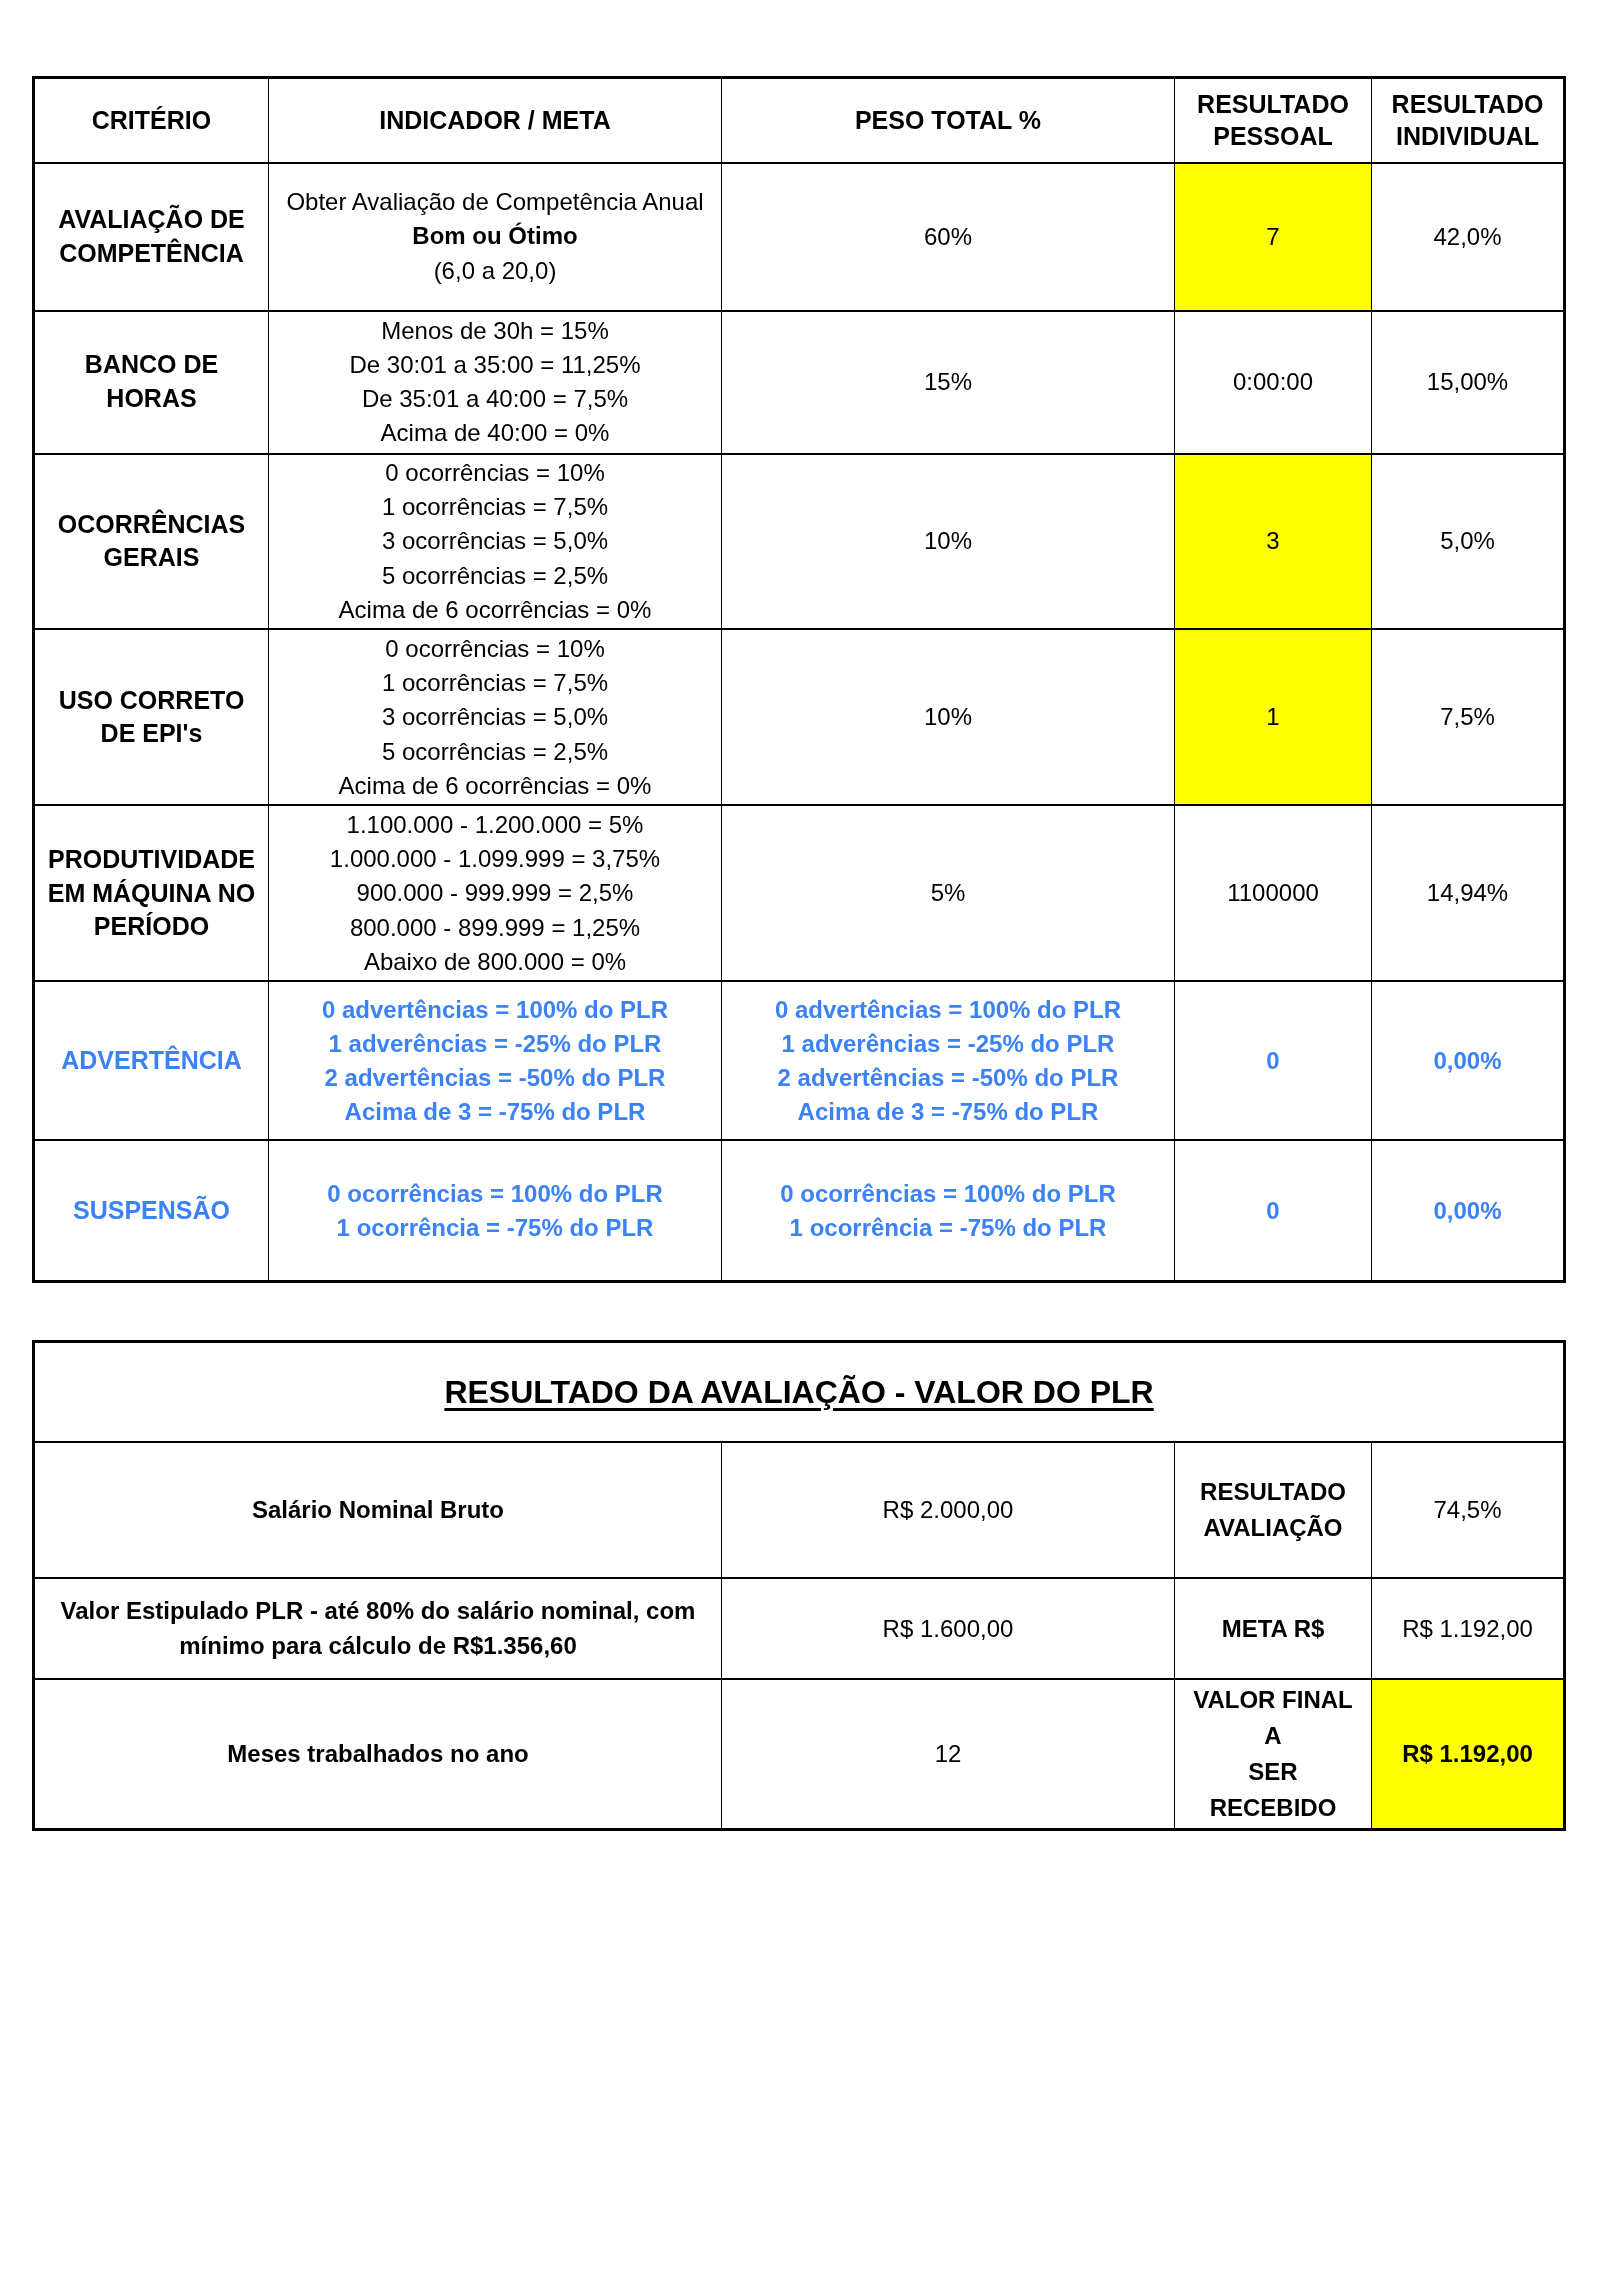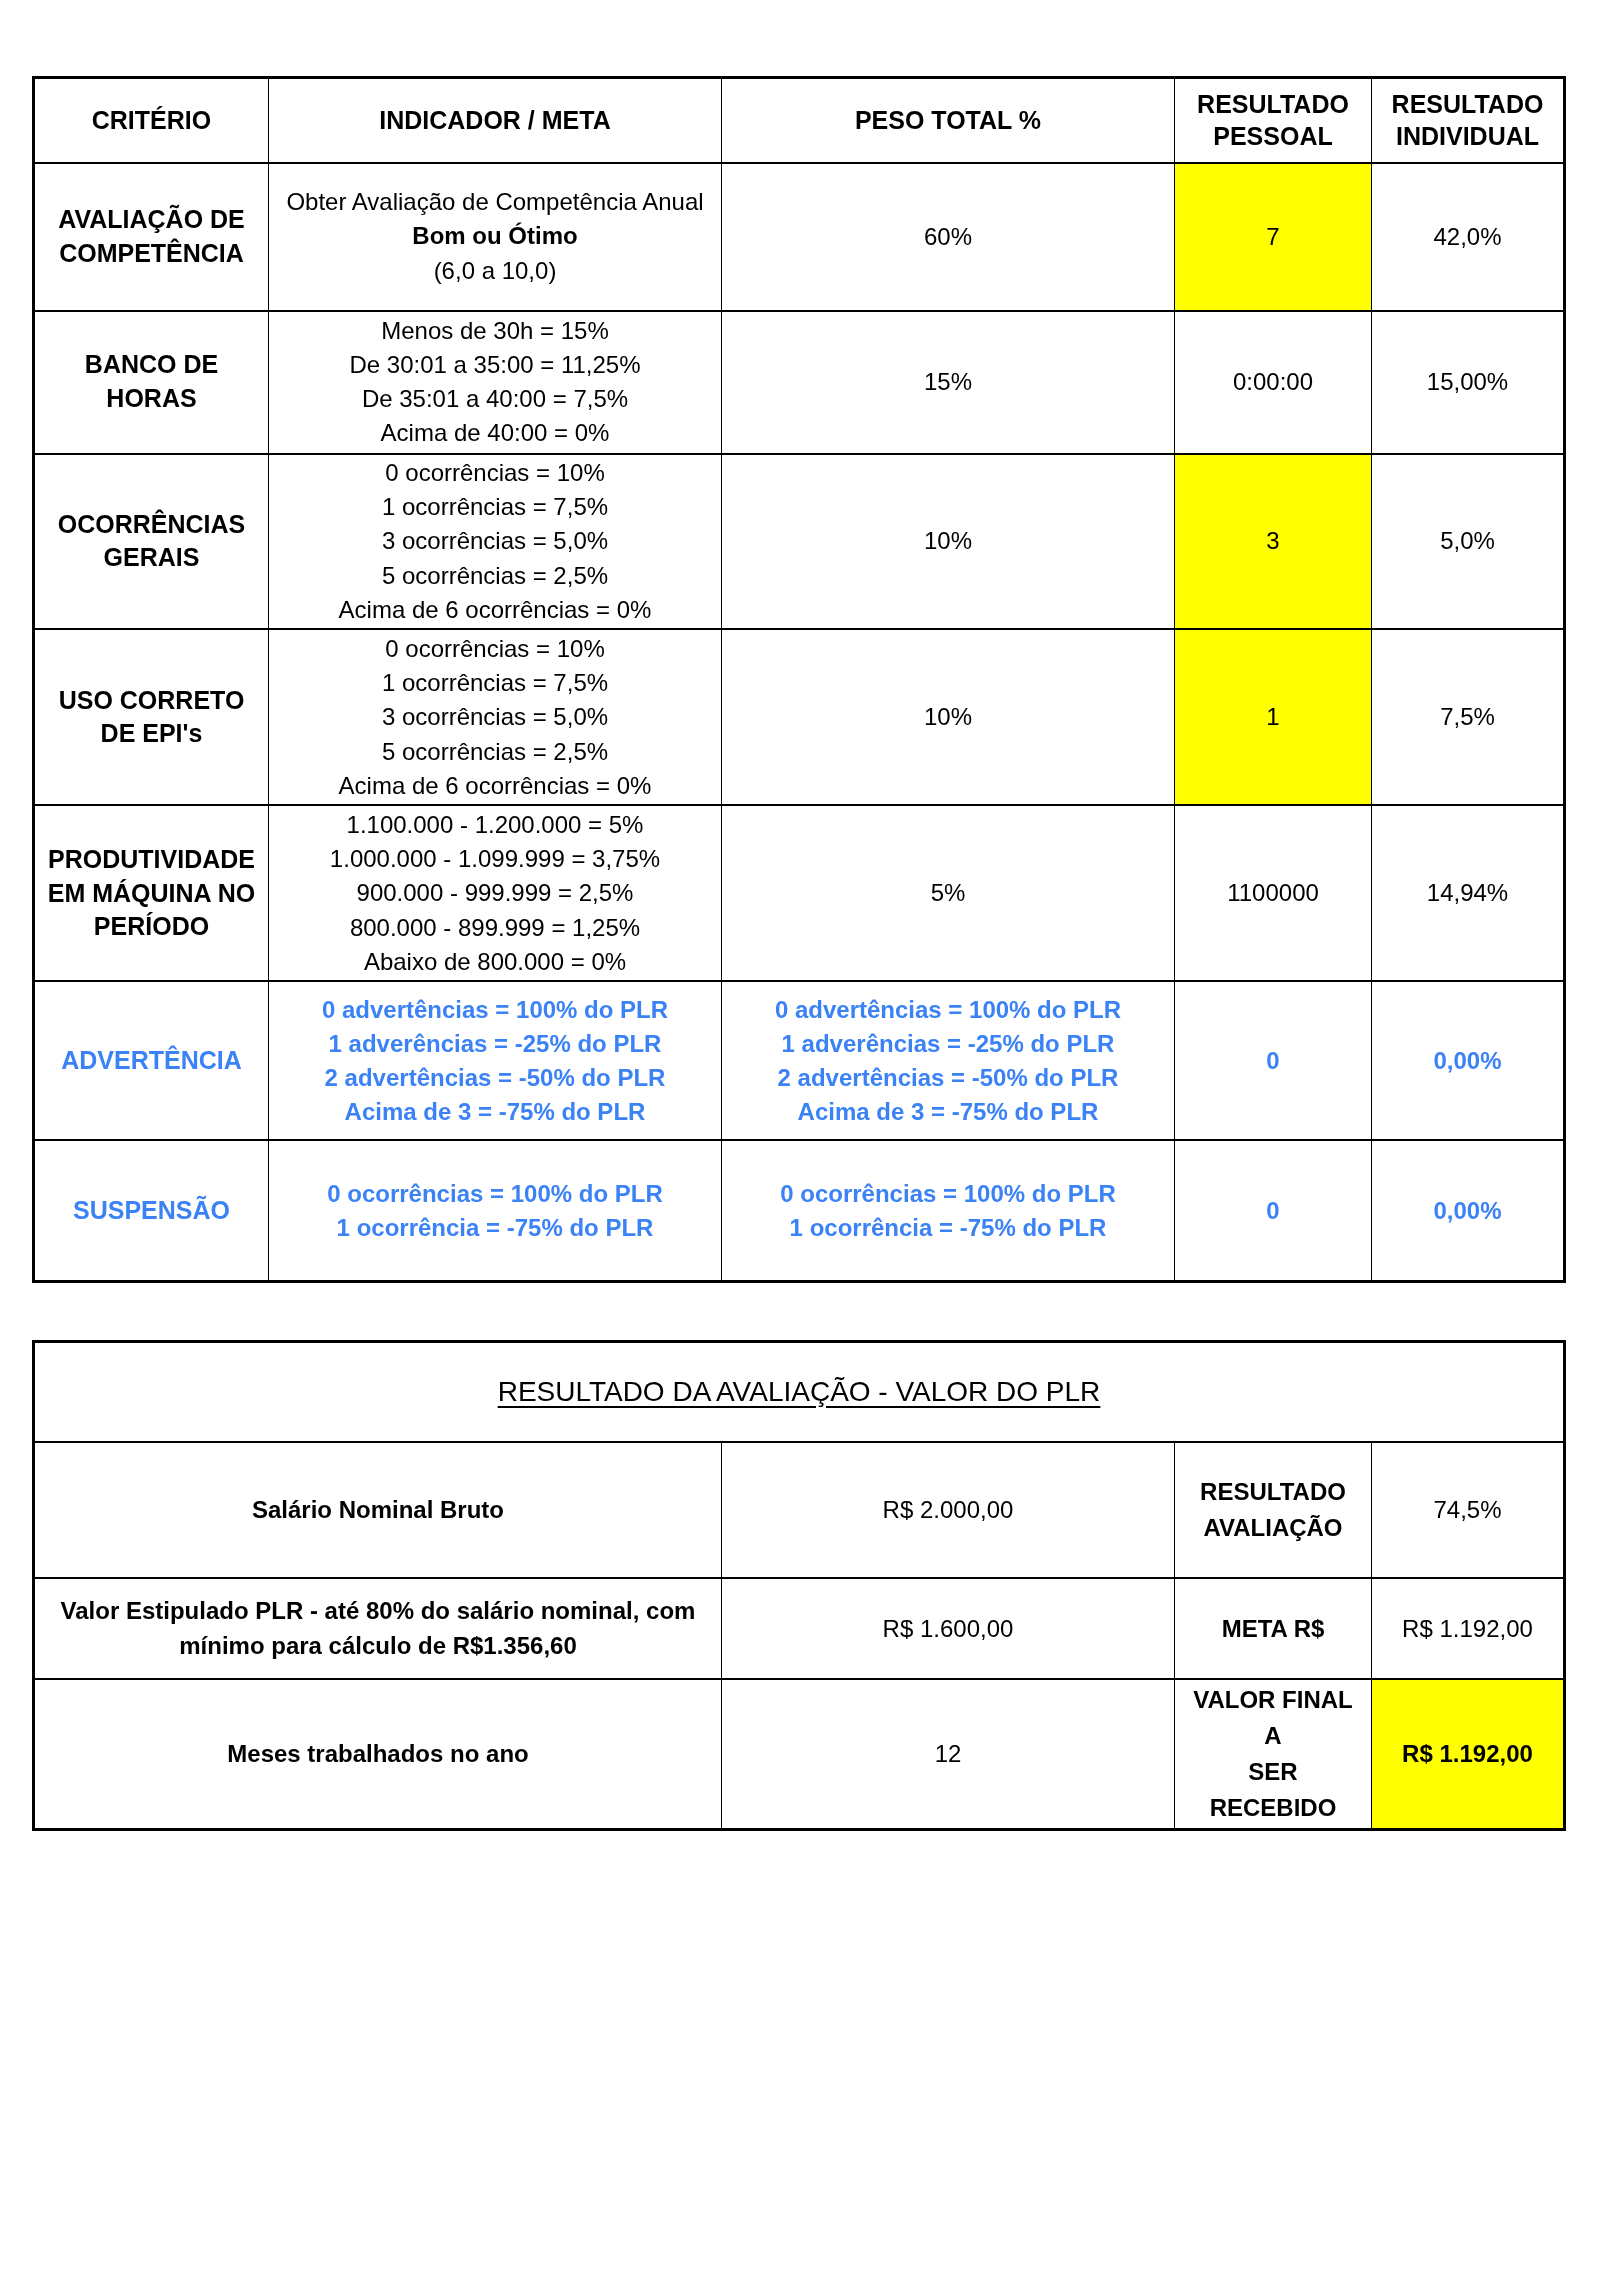--- a/index.html
+++ b/index.html
@@ -54,22 +54,22 @@
     white-space: pre-line;
   }
   .ind-line { font-size: 24px; line-height: 1.42; }
   .bold { font-weight: bold; }
   .val { font-size: 24px; }
   .hl { background: #ffff00; }
   tr.redrow td { color: #3b82f6; }
   tr.redrow .crit, tr.redrow .lines, tr.redrow .val { font-weight: bold; }
 
   .t2 .title-cell {
-    font-size: 28px;
-    font-weight: normal;
+    font-size: 32px;
+    font-weight: bold;
     text-decoration: underline;
     text-underline-offset: 5.4px;
   }
   .t2 .label {
     font-weight: bold;
     font-size: 24px;
     line-height: 1.45;
     white-space: pre-line;
   }
   .t2 .rlabel {
@@ -103,21 +103,21 @@
 PESSOAL</th>
         <th>RESULTADO
 INDIVIDUAL</th>
       </tr>
 
       <tr style="height:148px">
         <td class="crit">AVALIAÇÃO DE COMPETÊNCIA</td>
         <td>
           <div class="ind-line">Obter Avaliação de Competência  Anual</div>
           <div class="ind-line bold">Bom ou Ótimo</div>
-          <div class="ind-line">(6,0 a 10,0)</div>
+          <div class="ind-line">(6,0 a 20,0)</div>
         </td>
         <td class="val">60%</td>
         <td class="val hl">7</td>
         <td class="val">42,0%</td>
       </tr>
 
       <tr style="height:143px">
         <td class="crit">BANCO DE HORAS</td>
         <td class="lines">Menos de 30h = 15%
 De 30:01 a 35:00 = 11,25%

